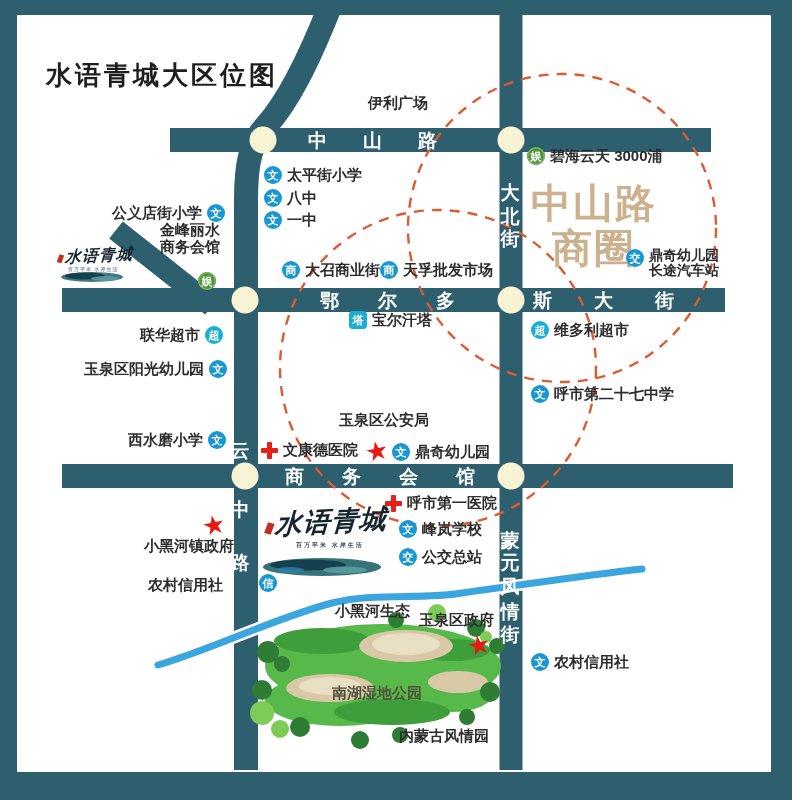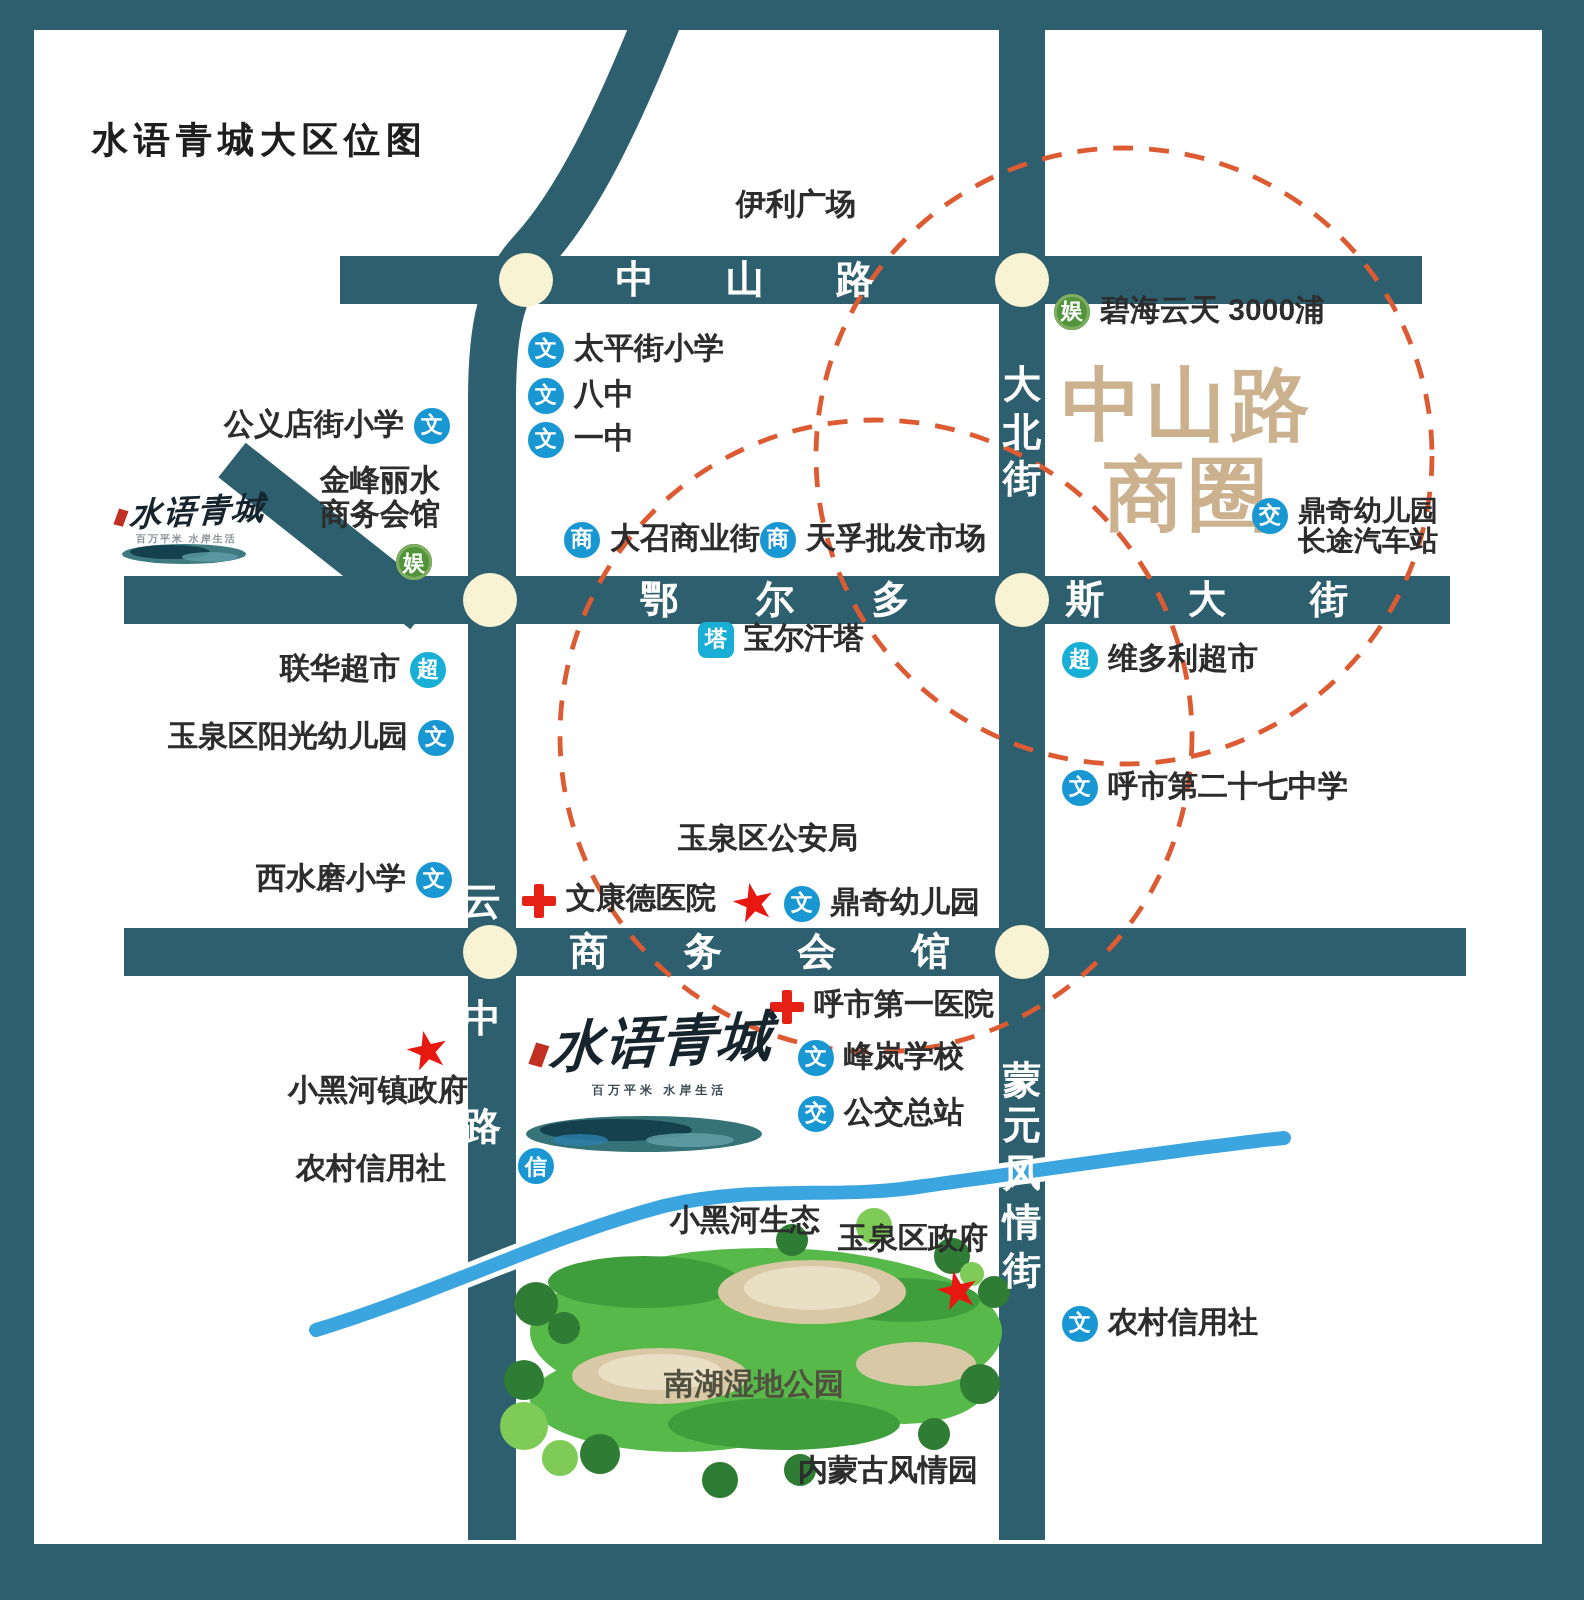--- a/index.html
+++ b/index.html
@@ -1,21 +1,21 @@
 <!DOCTYPE html>
 <html><head>
 <meta charset="utf-8">
 <style>
   html,body{margin:0;padding:0;}
   body{font-family:"Liberation Sans","DejaVu Sans",sans-serif;}
   #stage{position:relative;width:792px;height:800px;background:#2d5f6e;overflow:hidden;}
   #paper{position:absolute;left:17px;top:15px;width:754px;height:757px;background:#ffffff;}
   #gfx{position:absolute;left:0;top:0;width:792px;height:800px;}
   .abs{position:absolute;white-space:nowrap;}
-  .title{font-size:18px;font-weight:bold;color:#1e1e1e;letter-spacing:3px;}
+  .title{font-size:26px;font-weight:bold;color:#1e1e1e;letter-spacing:3px;}
   .poi{position:absolute;display:flex;align-items:center;gap:5px;font-size:15px;font-weight:bold;color:#2d2d2d;white-space:nowrap;line-height:1.1;}
   .poi.rev .badge{order:2;}
   .plain{position:absolute;font-size:15px;font-weight:bold;color:#2d2d2d;white-space:nowrap;line-height:1.15;}
   .badge{flex:none;width:18px;height:18px;border-radius:50%;color:#fff;font-size:11px;font-weight:bold;display:flex;align-items:center;justify-content:center;}
   .b-blue{background:#1897d2;}
   .b-cyan{background:#18aed6;}
   .b-green{background:#51943a;box-shadow:0 0 0 1.5px #7fae63 inset;}
   .b-sq{border-radius:4px;}
   .cross{flex:none;width:17px;height:17px;position:relative;}
   .cross::before{content:"";position:absolute;left:0;top:6px;width:17px;height:5px;background:#e52015;border-radius:1px;}
@@ -115,21 +115,21 @@
   <div class="roadname vert" style="left:501px;top:166px;letter-spacing:24px;">大北街</div>
   <div class="roadname vert" style="left:231px;top:428px;letter-spacing:55px;">云中路</div>
   <div class="roadname vert" style="left:501px;top:514px;letter-spacing:24px;">蒙元风情街</div>
 
   <div class="district" style="left:520px;top:181px;width:148px;">
     <span class="two-line">中山路</span>
     <span class="two-line">商圈</span>
   </div>
 
   <div class="plain" style="left:368px;top:94px;">伊利广场</div>
-  <div class="plain" style="left:160px;top:233px;font-family:Liberation Mono, monospace;">
+  <div class="plain" style="left:160px;top:221px;">
     <span class="two-line">金峰丽水</span>
     <span class="two-line">商务会馆</span>
   </div>
   <div class="plain" style="left:339px;top:411px;">玉泉区公安局</div>
   <div class="plain" style="left:144px;top:537px;">小黑河镇政府</div>
   <div class="plain" style="left:148px;top:576px;">农村信用社</div>
   <div class="plain" style="left:335px;top:586px;margin-top:16px;">小黑河生态</div>
   <div class="plain" style="left:419px;top:611px;">玉泉区政府</div>
   <div class="plain" style="left:332px;top:684px;color:#51513f;">南湖湿地公园</div>
   <div class="plain" style="left:399px;top:727px;">内蒙古风情园</div>

